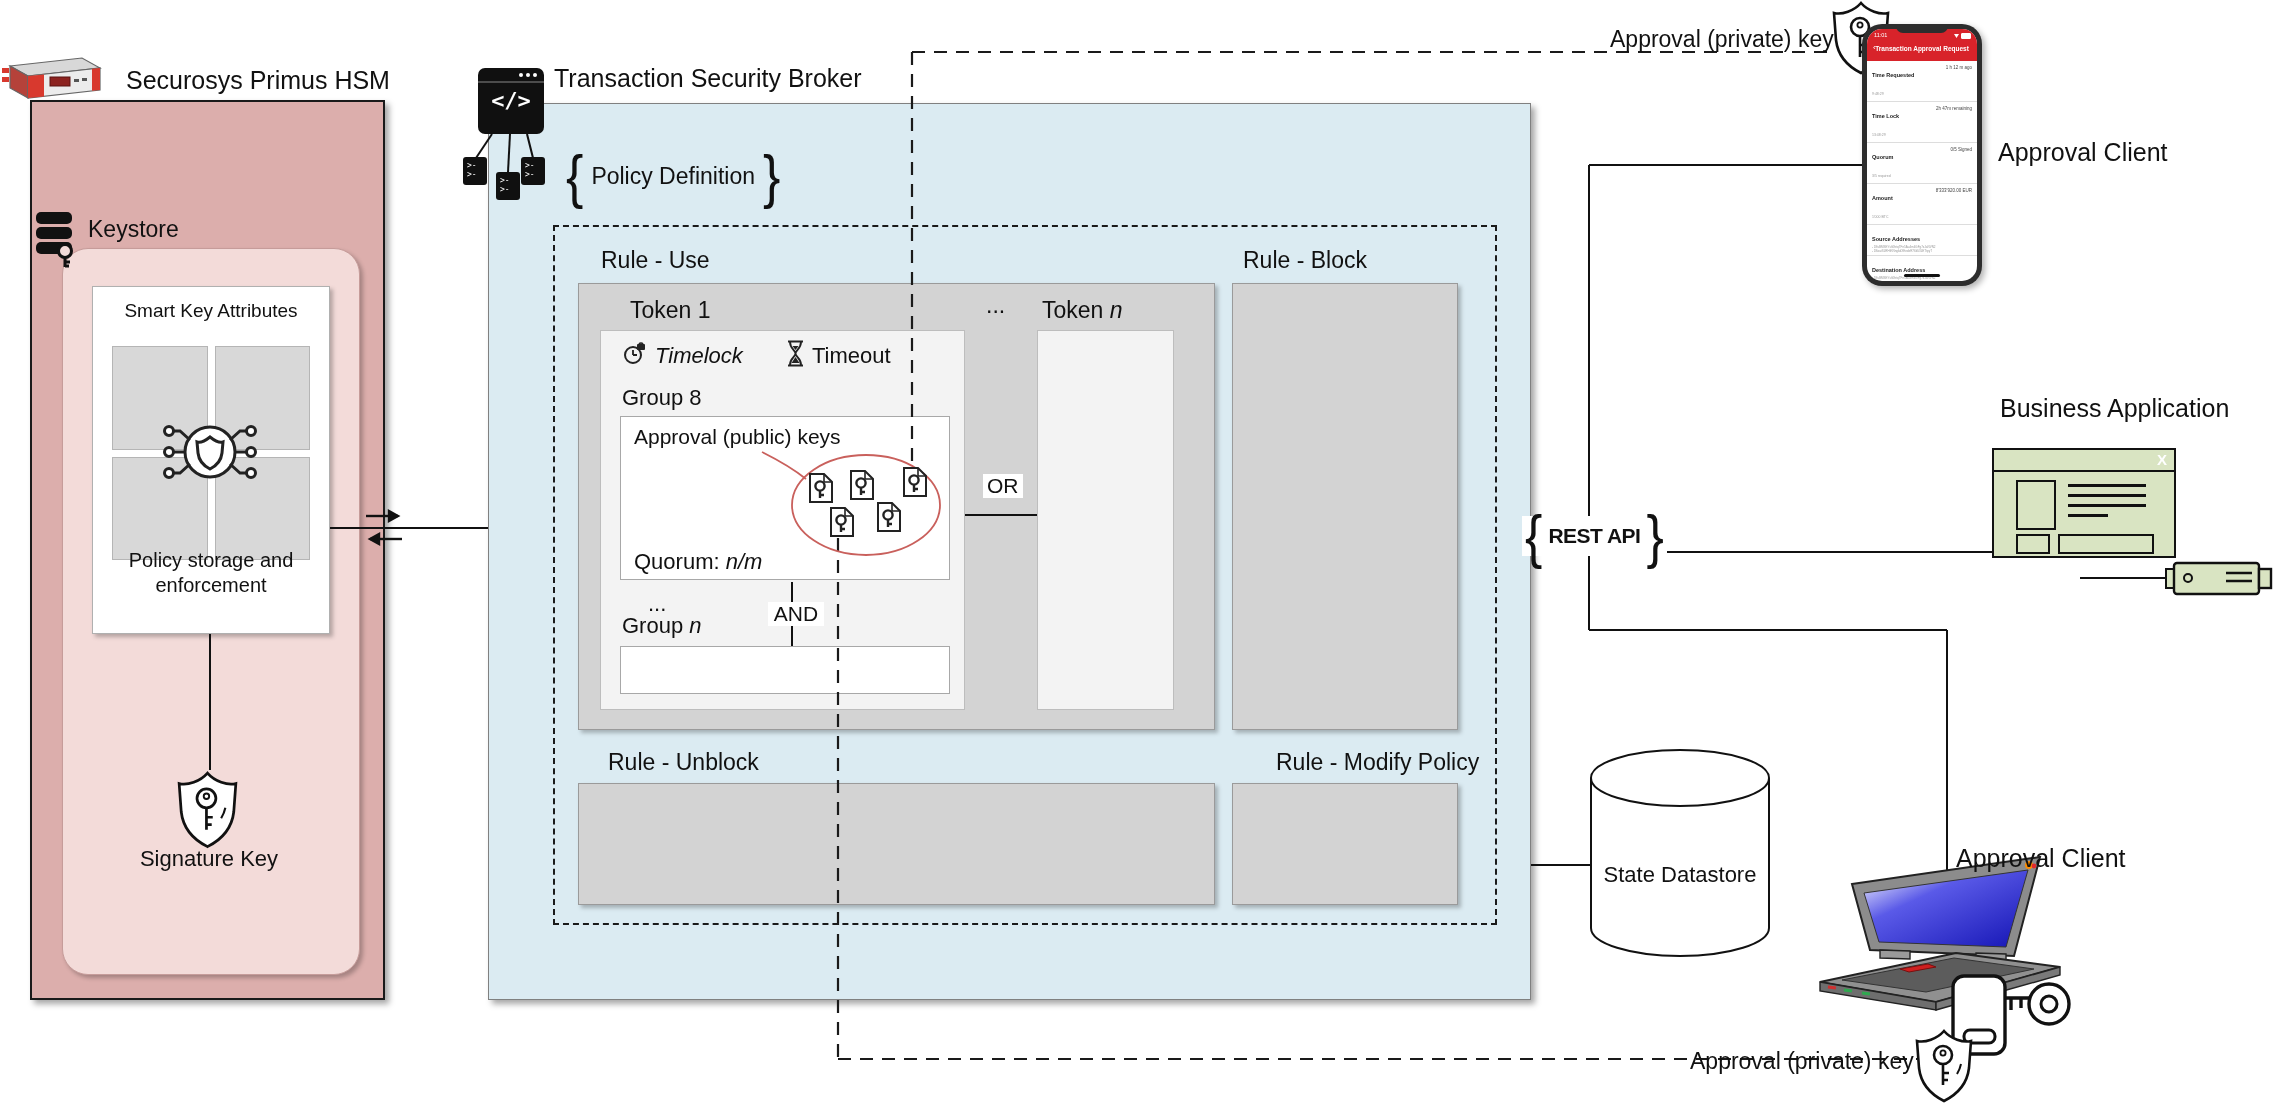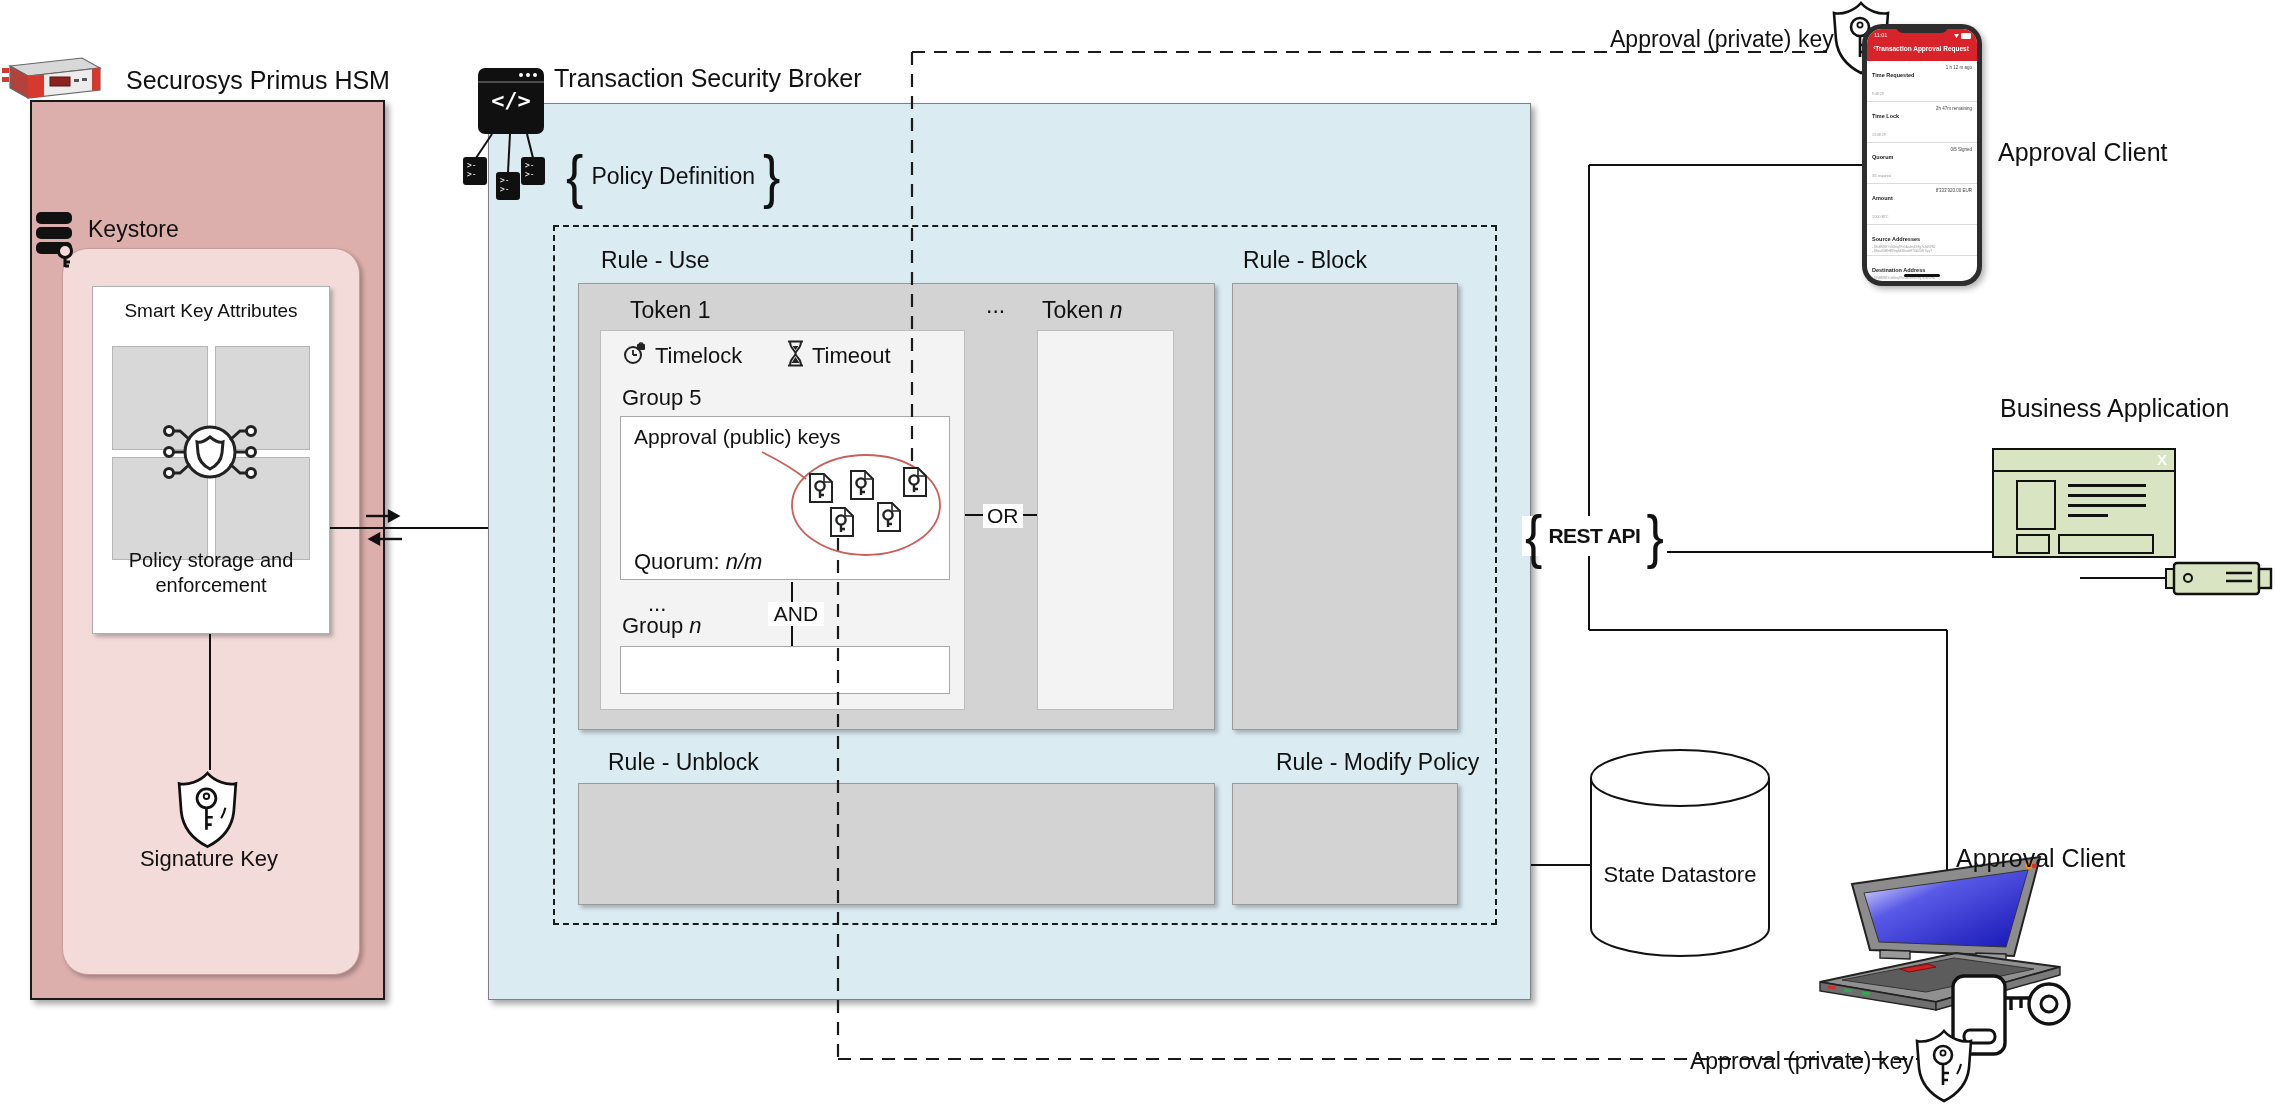--- a/index.html
+++ b/index.html
@@ -276,30 +276,30 @@
 
   <div class="lbl sub-title" style="left:601px;top:247px;">Rule - Use</div>
   <div class="lbl sub-title" style="left:1243px;top:247px;">Rule - Block</div>
   <div class="lbl sub-title" style="left:608px;top:749px;">Rule - Unblock</div>
   <div class="lbl sub-title" style="left:1276px;top:749px;">Rule - Modify Policy</div>
 
   <div class="lbl sub-title" style="left:630px;top:297px;">Token 1</div>
   <div class="lbl sub-title" style="left:986px;top:292px;">...</div>
   <div class="lbl sub-title" style="left:1042px;top:297px;text-align:right;"><span>Token </span><span class="ital">n</span></div>
 
-  <div class="lbl" style="left:655px;top:343px;font-size:22px;">Timelock</div>
+  <div class="lbl" style="left:655px;top:343px;font-size:22px;font-style:italic;">Timelock</div>
   <div class="lbl" style="left:812px;top:343px;font-size:22px;">Timeout</div>
-  <div class="lbl" style="left:622px;top:385px;font-size:22px;">Group 5</div>
+  <div class="lbl" style="left:622px;top:385px;font-size:22px;">Group 8</div>
   <div class="lbl small-lbl" style="left:634px;top:425px;">Approval (public) keys</div>
   <div class="lbl" style="left:634px;top:549px;font-size:22px;"><span>Quorum: </span><span class="ital">n/m</span></div>
   <div class="lbl" style="left:648px;top:591px;font-size:22px;">...</div>
   <div class="lbl" style="left:622px;top:613px;font-size:22px;"><span>Group </span><span class="ital">n</span></div>
 
   <div class="conn-lbl" style="left:768px;top:602px;width:48px;text-align:center;">AND</div>
-  <div class="conn-lbl" style="left:983px;top:504px;">OR</div>
+  <div class="conn-lbl" style="left:983px;top:474px;">OR</div>
 
   <div class="abs" id="rest-api">
     <span class="brace">{</span>
     <span class="txt">REST API</span>
     <span class="brace">}</span>
   </div>
 
   <div class="lbl" style="left:1594px;top:862px;width:172px;text-align:center;font-size:22px;z-index:10;">State Datastore</div>
 
   <div class="lbl title" style="left:2000px;top:394px;">Business Application</div>

